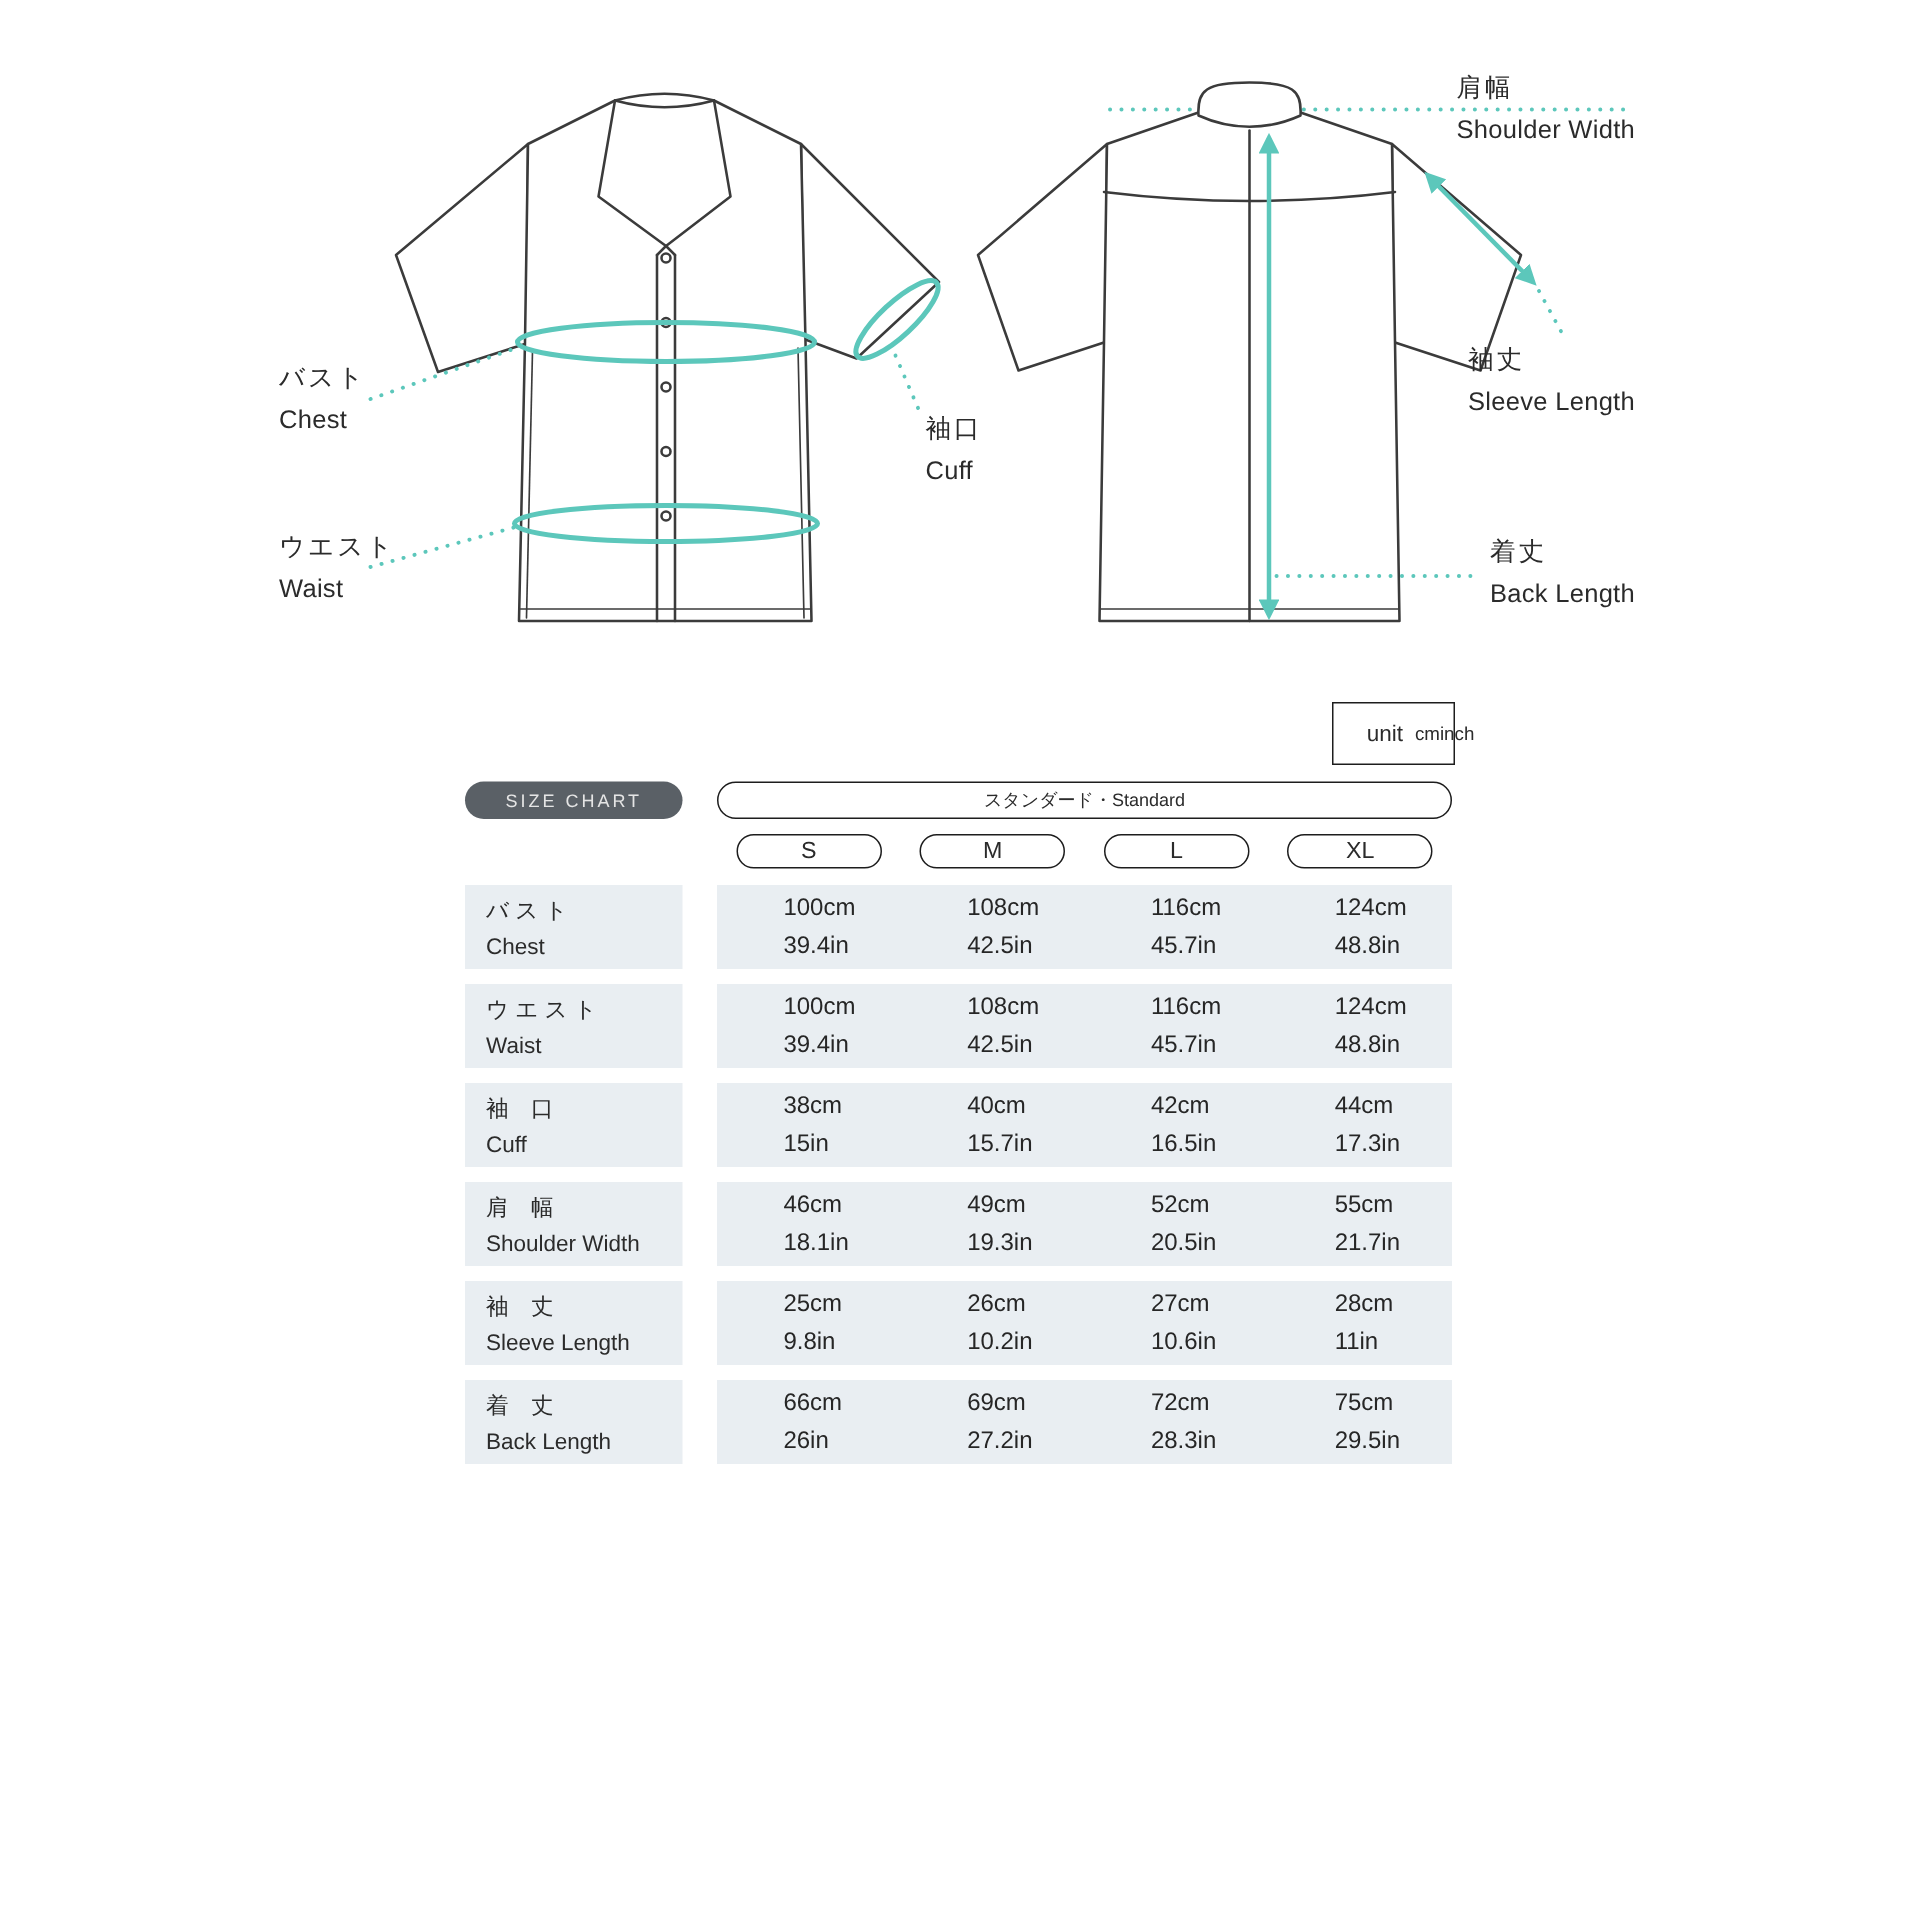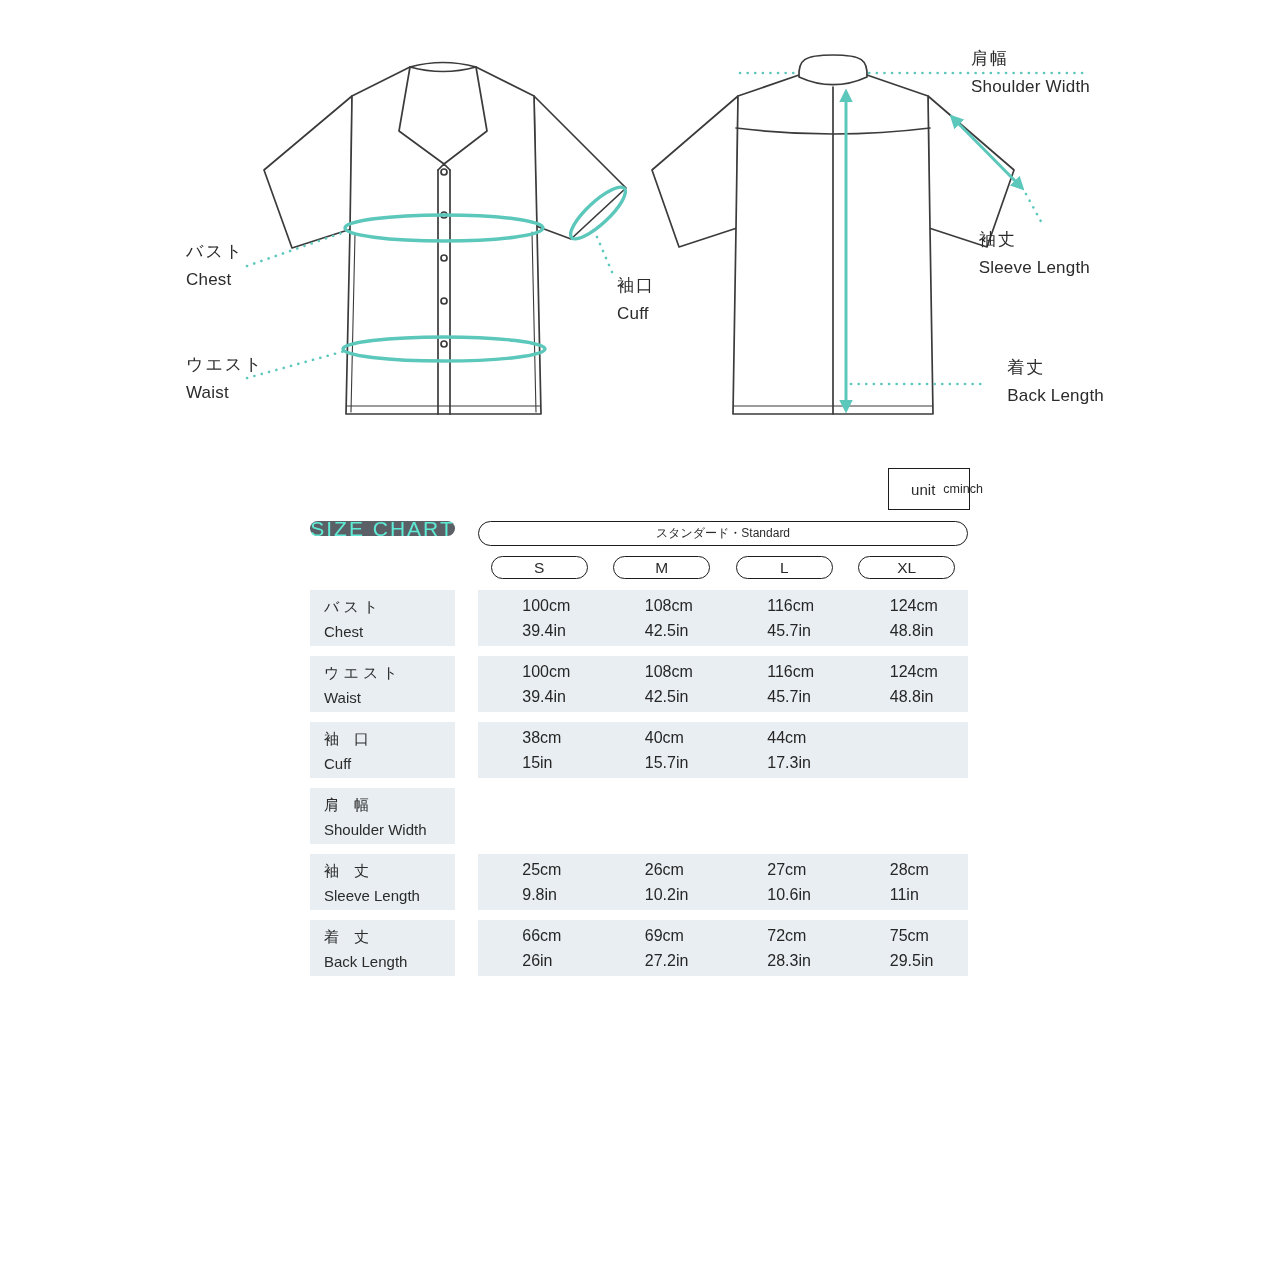--- a/index.html
+++ b/index.html
@@ -24,24 +24,24 @@
   .dlabel.right{text-align:left;}
 
   
   .unit-box{position:absolute;left:888px;top:468px;width:82px;height:42px;
        border:1.5px solid #1d1d1d;box-sizing:border-box;background:#fff;
        display:flex;align-items:center;justify-content:center;gap:4px;padding-left:36px;}
   .unit-box .unit-word{font-size:15px;}
   .unit-box .units{display:flex;line-height:13px;font-size:12.5px;}
 
   
-  .title-pill{position:absolute;left:310px;top:521px;width:145px;height:15px;
-       background:#5a6066;color:#5eead4;border-radius:12.5px;
+  .title-pill{position:absolute;left:310px;top:521px;width:145px;height:25px;
+       background:#5a6066;color:#e5e5e5;border-radius:12.5px;
        display:flex;align-items:center;justify-content:center;
-       font-size:21px;letter-spacing:2px;}
+       font-size:12px;letter-spacing:2px;}
   .category-pill{position:absolute;left:478px;top:521px;width:490px;height:25px;
        border:1.4px solid #1d1d1d;border-radius:13px;box-sizing:border-box;background:#fff;
        display:flex;align-items:center;justify-content:center;font-size:12px;}
   .sizes{position:absolute;left:478px;top:556px;width:490px;height:23px;
        display:grid;grid-template-columns:repeat(4,1fr);justify-items:center;}
   .size-pill{width:97px;height:23px;border:1.4px solid #1d1d1d;border-radius:11.5px;
        box-sizing:border-box;background:#fff;display:flex;align-items:center;
        justify-content:center;font-size:15.5px;}
 
   .rows{position:absolute;left:310px;top:590px;width:658px;
@@ -125,21 +125,21 @@
     <div class="en">Cuff</div>
   </div>
   <div class="dlabel right" style="right:190px;top:50px">
     <div class="jp">肩幅</div>
     <div class="en">Shoulder Width</div>
   </div>
   <div class="dlabel right" style="right:190px;top:231px">
     <div class="jp">袖丈</div>
     <div class="en">Sleeve Length</div>
   </div>
-  <div class="dlabel right" style="right:176px;top:359px">
+  <div class="dlabel right" style="right:190px;top:359px">
     <div class="jp">着丈</div>
     <div class="en">Back Length</div>
   </div>
 
   <div class="unit-box">
     <span class="unit-word">unit</span>
     <svg width="10" height="30" viewBox="0 0 10 30">
       <path d="M9,3 H3 V27 H9" fill="none" stroke="#1d1d1d" stroke-width="1.5"></path>
     </svg>
     <span class="units">
@@ -218,31 +218,53 @@
       <div class="vwrap">
         <div class="vcell">
           <span class="val">38cm</span>
           <span class="val">15in</span>
         </div>
         <div class="vcell">
           <span class="val">40cm</span>
           <span class="val">15.7in</span>
         </div>
         <div class="vcell">
+          <span class="val">42cm</span>
+          <span class="val">16.5in</span>
+        </div>
+        <div class="vcell">
           <span class="val">44cm</span>
           <span class="val">17.3in</span>
         </div>
       </div>
     </div>
 
     <div class="row">
       <div class="lcell">
         <div class="lc-jp">肩　幅</div>
         <div class="lc-en">Shoulder Width</div>
       </div>
+      <div class="vwrap">
+        <div class="vcell">
+          <span class="val">46cm</span>
+          <span class="val">18.1in</span>
+        </div>
+        <div class="vcell">
+          <span class="val">49cm</span>
+          <span class="val">19.3in</span>
+        </div>
+        <div class="vcell">
+          <span class="val">52cm</span>
+          <span class="val">20.5in</span>
+        </div>
+        <div class="vcell">
+          <span class="val">55cm</span>
+          <span class="val">21.7in</span>
+        </div>
+      </div>
     </div>
 
     <div class="row">
       <div class="lcell">
         <div class="lc-jp">袖　丈</div>
         <div class="lc-en">Sleeve Length</div>
       </div>
       <div class="vwrap">
         <div class="vcell">
           <span class="val">25cm</span>

